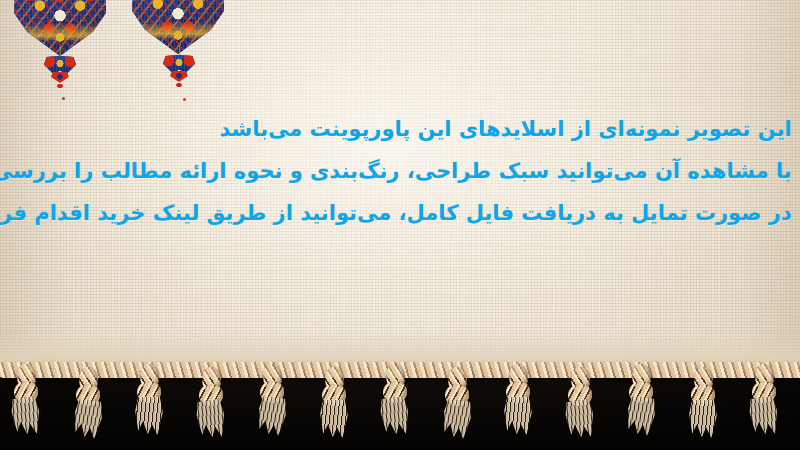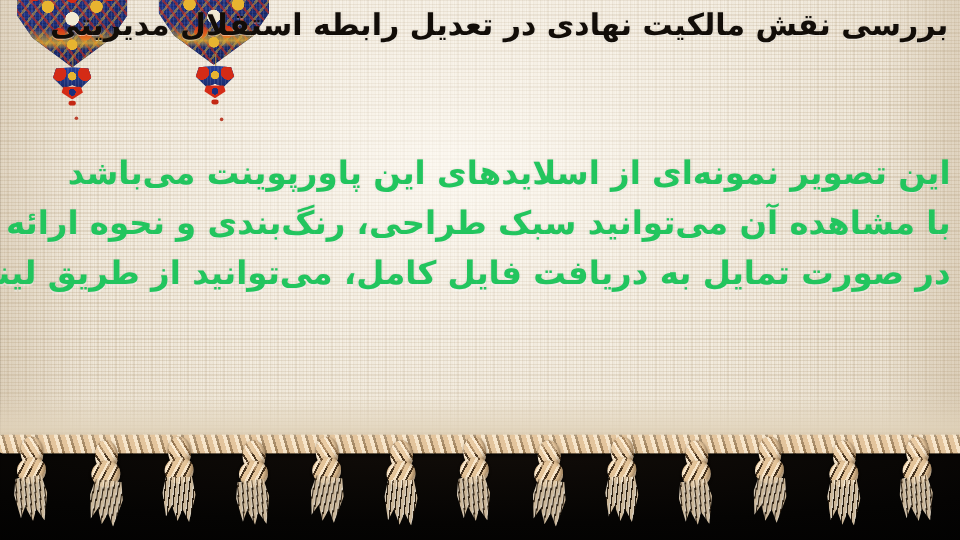--- a/index.html
+++ b/index.html
@@ -159,23 +159,23 @@
     color:#120d08;
     font-size:25px;line-height:33px;font-weight:700;
     letter-spacing:0px;
     text-shadow:0 1px 0 rgba(255,255,255,.45), 0 0 2px rgba(60,44,20,.18);
   }
   .title-line{white-space:nowrap;}
   .title-line.l1{text-align:right;padding-right:2px;}
   .title-line.l2{text-align:center;padding-right:2px;}
 
   .body-block{
-    position:absolute;right:8px;top:124px;width:788px;
-    color:#22c55e;
-    font-size:27px;line-height:42px;font-weight:700;
+    position:absolute;right:8px;top:108px;width:788px;
+    color:#0ea5e9;
+    font-size:21px;line-height:42px;font-weight:700;
     text-align:center;
     text-shadow:0 1px 0 rgba(255,255,255,.40), 0 0 2px rgba(60,44,20,.16);
   }
   .body-line{white-space:nowrap;}
   .body-line.l1{text-align:right;padding-right:0px;}
   .body-line.l2{text-align:center;}
   .body-line.l3{text-align:center;}
 
   
   .speck{position:absolute;width:3px;height:3px;background:#b3240f;border-radius:50%;opacity:.85;}
@@ -207,21 +207,20 @@
     <div class="pen-thread"></div>
     <div class="pen-top"></div>
     <div class="pen-mid"></div>
     <div class="pen-dot"></div>
   </div>
 
   <div class="speck" style="left:62px;top:97px;"></div>
   <div class="speck" style="left:183px;top:98px;"></div>
 
   <div class="title-block">
-    <div class="title-line l1">بررسی نقش مالکیت نهادی در تعدیل رابطه استقلال مدیریتی</div>
   </div>
 
   <div class="body-block">
     <div class="body-line l1">این تصویر نمونه‌ای از اسلایدهای این پاورپوینت می‌باشد</div>
     <div class="body-line l2">با مشاهده آن می‌توانید سبک طراحی، رنگ‌بندی و نحوه ارائه مطالب را بررسی نمایید</div>
     <div class="body-line l3">در صورت تمایل به دریافت فایل کامل، می‌توانید از طریق لینک خرید اقدام فرمایید</div>
   </div>
 
   <div class="fringe-zone"></div>
   <div class="fringe-rope"></div>

